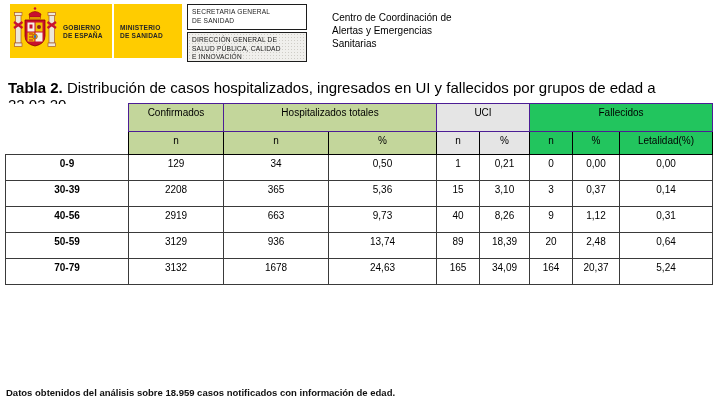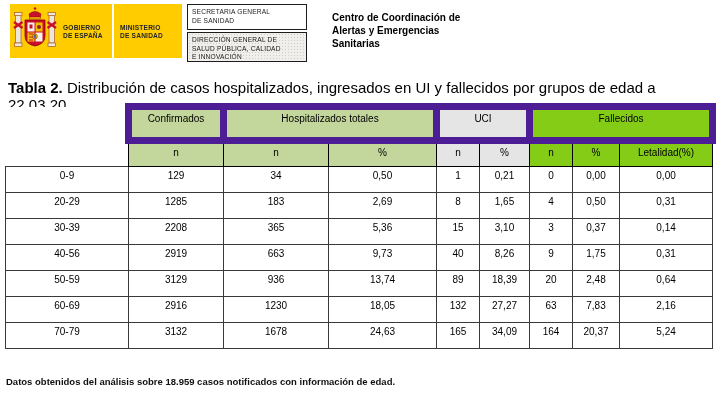--- a/index.html
+++ b/index.html
@@ -35,49 +35,49 @@
   .hdr-box.b1 { top:4px;  height:26px; }
   .hdr-box.b2 {
     top:32px; height:30px;
     background-color:#f0efec;
     background-image:radial-gradient(#cfcdc7 0.6px, transparent 0.6px);
     background-size:3px 3px;
   }
 
   .centro {
     position:absolute; left:332px; top:11px;
-    font-size:10px; font-weight:bold; line-height:13px; color:#000;
+    font-size:10px; font-weight:normal; line-height:13px; color:#000;
   }
 
   
   .tabla-title { position:absolute; left:8px; top:79px; font-size:15px; }
   .tabla-title .b { font-weight:bold; }
 
   
   table.main {
     position:absolute; left:5px; top:103px; width:707px;
     border-collapse:collapse; table-layout:fixed;
   }
   table.main th, table.main td {
     vertical-align:top; text-align:center; overflow:hidden;
     font-size:10px; font-weight:normal; padding:3px 1px 0 1px;
   }
   th.corner { border:none; background:#fff; }
-  th.grp  { border:7px solid #4c1d95; font-size:10.5px; height:24px; }
+  th.grp  { border:1px solid #4c1d95; font-size:10.5px; height:24px; }
   th.sub  { border:1px solid #000; height:19px; }
   .bg-dark { background:#C3D69B; }
   .bg-mid  { background:#e5e5e5; }
-  .bg-lite { background:#84cc16;margin-top:8px; }
+  .bg-lite { background:#22c55e;margin-top:8px; }
 
   tr.data-row td { border:1px solid #3a3a3a; height:22px; }
-  tr.data-row td.age { font-weight:normal; }
+  tr.data-row td.age { font-weight:bold; }
 
   
   .footnote {
-    position:absolute; left:6px; top:376px;
+    position:absolute; left:6px; top:387px;
     font-size:9.5px; font-weight:bold; color:#111;
   }
 </style>
 </head>
 <body>
 
 <div class="banner">
   <span class="emblem">
     <svg width="44" height="46" viewBox="0 0 44 46">
 
@@ -177,75 +177,53 @@
         <td>129</td>
         <td>34</td>
         <td>0,50</td>
         <td>1</td>
         <td>0,21</td>
         <td>0</td>
         <td>0,00</td>
         <td>0,00</td>
       </tr>
       <tr class="data-row">
-        <td class="age">20-29</td>
-        <td>1285</td>
-        <td>183</td>
-        <td>2,69</td>
-        <td>8</td>
-        <td>1,65</td>
-        <td>4</td>
-        <td>0,50</td>
-        <td>0,31</td>
-      </tr>
-      <tr class="data-row">
         <td class="age">30-39</td>
         <td>2208</td>
         <td>365</td>
         <td>5,36</td>
         <td>15</td>
         <td>3,10</td>
         <td>3</td>
         <td>0,37</td>
         <td>0,14</td>
       </tr>
       <tr class="data-row">
         <td class="age">40-56</td>
         <td>2919</td>
         <td>663</td>
         <td>9,73</td>
         <td>40</td>
         <td>8,26</td>
         <td>9</td>
-        <td>1,75</td>
+        <td>1,12</td>
         <td>0,31</td>
       </tr>
       <tr class="data-row">
         <td class="age">50-59</td>
         <td>3129</td>
         <td>936</td>
         <td>13,74</td>
         <td>89</td>
         <td>18,39</td>
         <td>20</td>
         <td>2,48</td>
         <td>0,64</td>
       </tr>
       <tr class="data-row">
-        <td class="age">60-69</td>
-        <td>2916</td>
-        <td>1230</td>
-        <td>18,05</td>
-        <td>132</td>
-        <td>27,27</td>
-        <td>63</td>
-        <td>7,83</td>
-        <td>2,16</td>
-      </tr>
-      <tr class="data-row">
         <td class="age">70-79</td>
         <td>3132</td>
         <td>1678</td>
         <td>24,63</td>
         <td>165</td>
         <td>34,09</td>
         <td>164</td>
         <td>20,37</td>
         <td>5,24</td>
       </tr>

